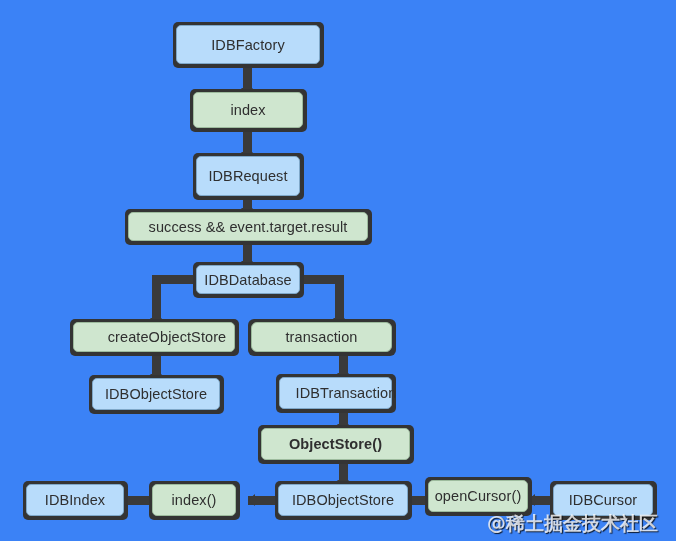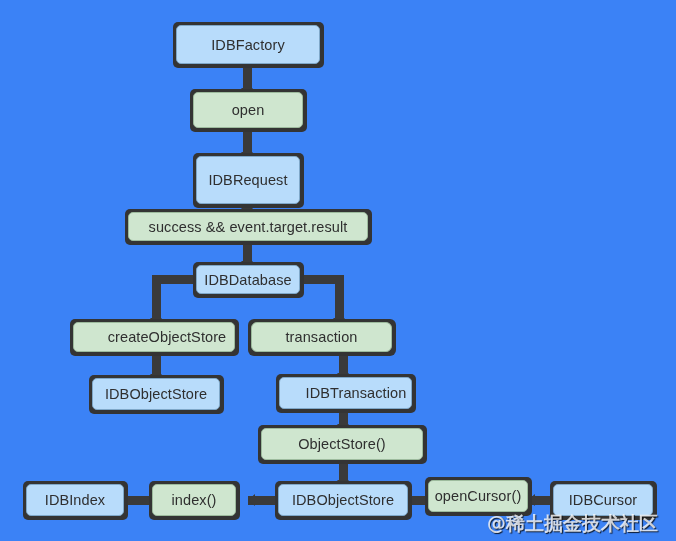--- a/index.html
+++ b/index.html
@@ -131,24 +131,24 @@
   <div class="arrow-left" style="left:404px; top:494px;"></div>
 
   <div class="conn conn-h" style="left:528px; top:496px; width:30px;"></div>
   <div class="arrow-left" style="left:528px; top:494px;"></div>
 
   <div class="node klass" style="left:176px; top:25px; width:144px; height:39px;">
     <span class="node-label">IDBFactory</span>
   </div>
 
   <div class="node method" style="left:193px; top:92px; width:110px; height:36px;">
-    <span class="node-label">open</span>
-  </div>
-
-  <div class="node klass" style="left:196px; top:156px; width:104px; height:48px;">
+    <span class="node-label">index</span>
+  </div>
+
+  <div class="node klass" style="left:196px; top:156px; width:104px; height:40px;">
     <span class="node-label">IDBRequest</span>
   </div>
 
   <div class="node method" style="left:128px; top:212px; width:240px; height:29px;">
     <span class="node-label">success &amp;&amp; event.target.result</span>
   </div>
 
   <div class="node klass" style="left:196px; top:265px; width:104px; height:29px;">
     <span class="node-label">IDBDatabase</span>
   </div>
@@ -158,25 +158,25 @@
   </div>
 
   <div class="node method" style="left:251px; top:322px; width:141px; height:30px;border-radius:6px;">
     <span class="node-label">transaction</span>
   </div>
 
   <div class="node klass" style="left:92px; top:378px; width:128px; height:32px;">
     <span class="node-label">IDBObjectStore</span>
   </div>
 
-  <div class="node klass" style="left:279px; top:377px; width:133px; height:32px;padding-left:21px;">
+  <div class="node klass" style="left:279px; top:377px; width:113px; height:32px;padding-left:21px;">
     <span class="node-label">IDBTransaction</span>
   </div>
 
-  <div class="node method" style="left:261px; top:428px; width:162px; height:32px;">
+  <div class="node method" style="left:261px; top:428px; width:149px; height:32px;font-weight:bold;">
     <span class="node-label">ObjectStore()</span>
   </div>
 
   <div class="node klass" style="left:26px; top:484px; width:98px; height:32px;">
     <span class="node-label">IDBIndex</span>
   </div>
 
   <div class="node method" style="left:152px; top:484px; width:84px; height:32px;">
     <span class="node-label">index()</span>
   </div>

